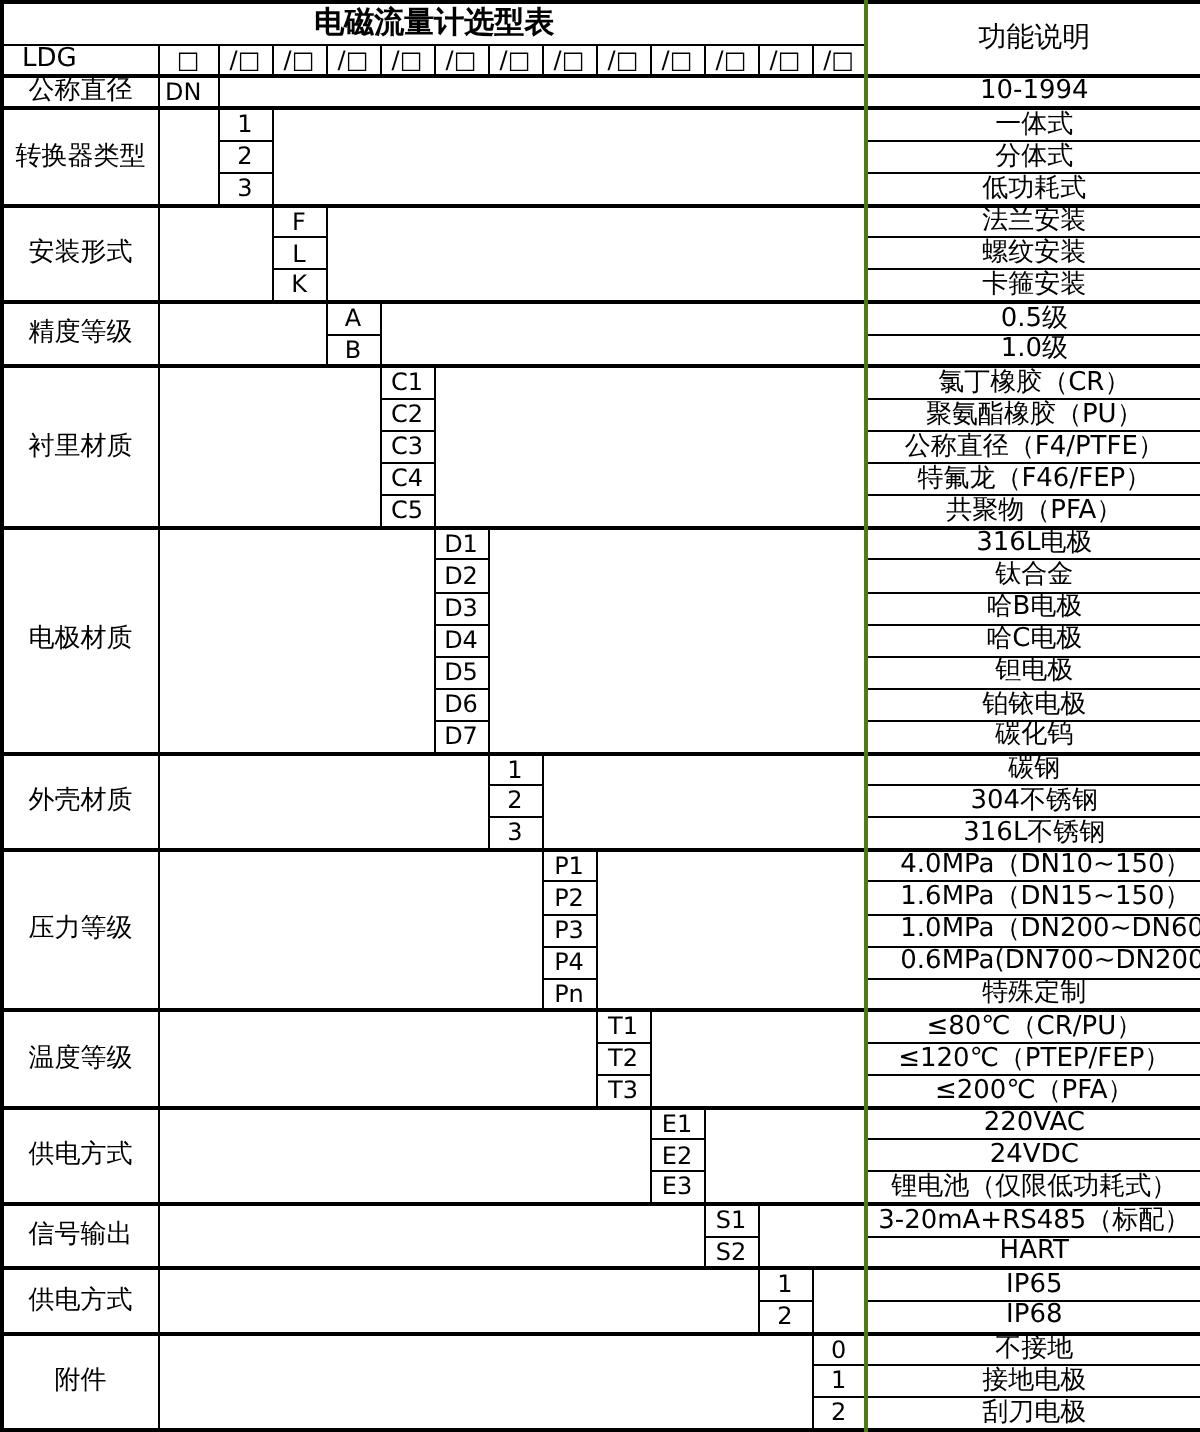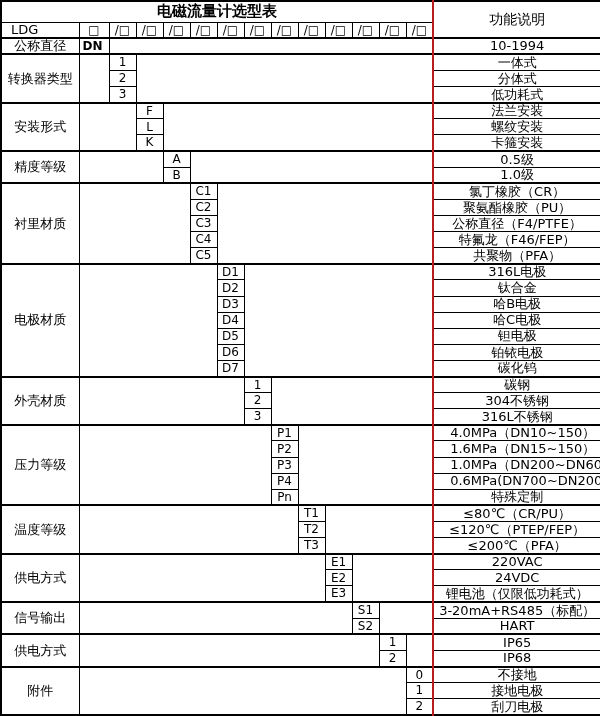--- a/index.html
+++ b/index.html
@@ -13,25 +13,25 @@
   td{
     border:1px solid #000;
     text-align:center;vertical-align:middle;
     padding:0;overflow:hidden;white-space:nowrap;
     line-height:1.05;
   }
   table{border:2px solid #000;}
   tr{height:16px;}
   tr.trow{height:21px;}
   td.bt{border-top:2px solid #000;}
-  td.bl{border-left:2px solid #b91c1c;}
+  td.bl{border-left:2px solid #4d7c0f;}
   td.title{font-weight:bold;font-size:15px;text-align:center;}
   td.fn{font-size:14px;}
   td.ldg{text-align:left;padding-left:9px;}
-  td.dn{text-align:left;padding-left:3px;font-weight:bold;}
+  td.dn{text-align:left;padding-left:3px;}
   td.code{font-size:12px;}
   td.dl{text-align:left;padding-left:16px;}
 </style>
 </head>
 <body>
 
 <table>
 <colgroup>
   <col style="width:78px">
       <col style="width:30px">

